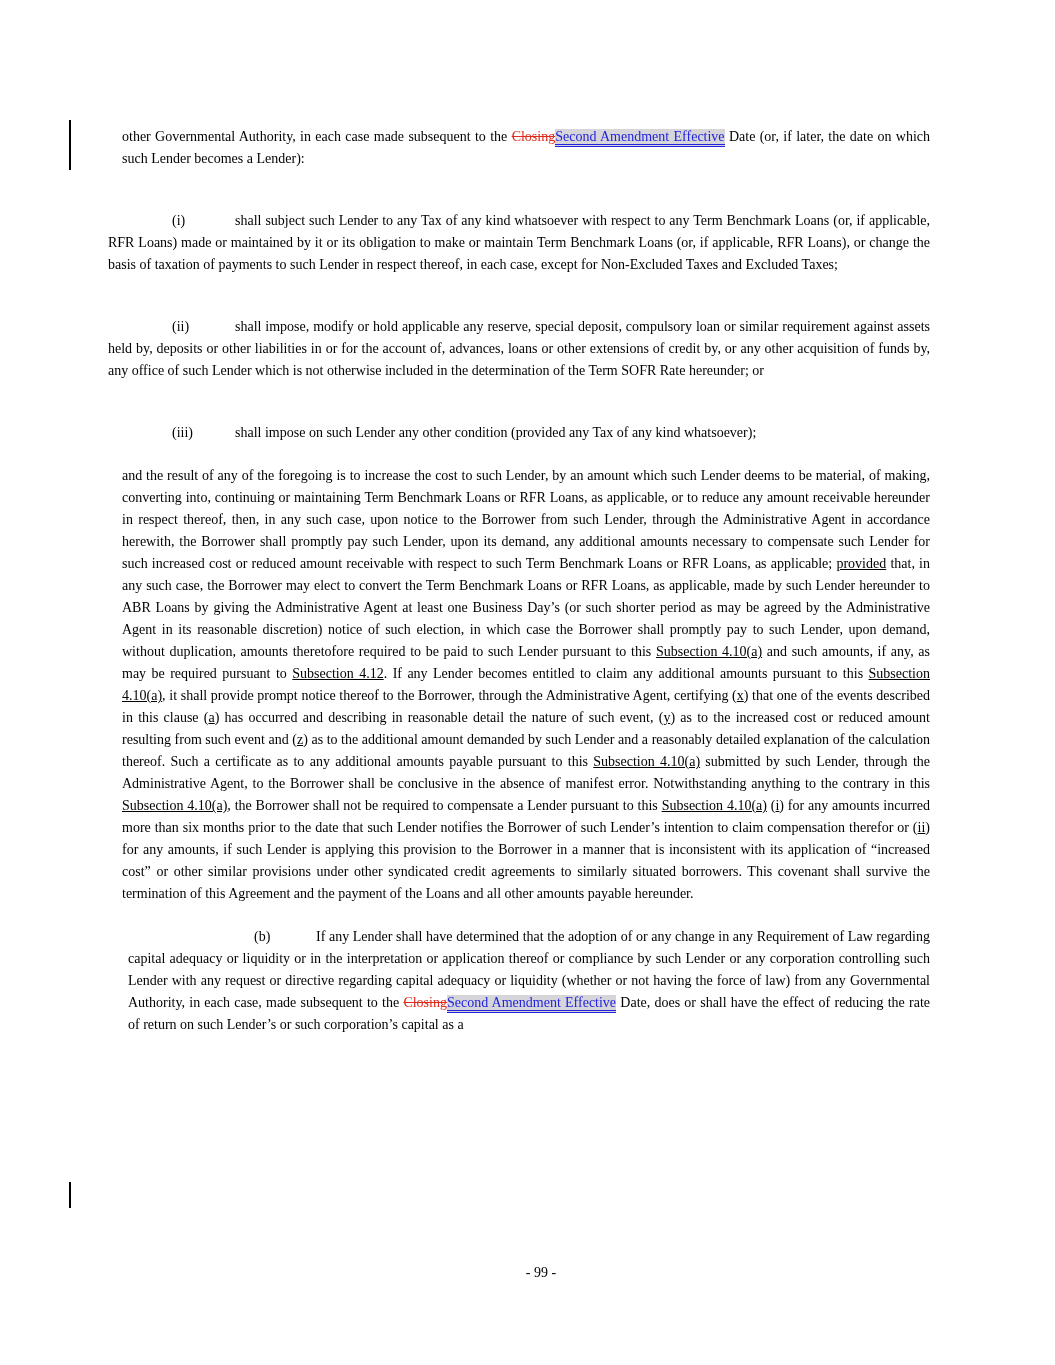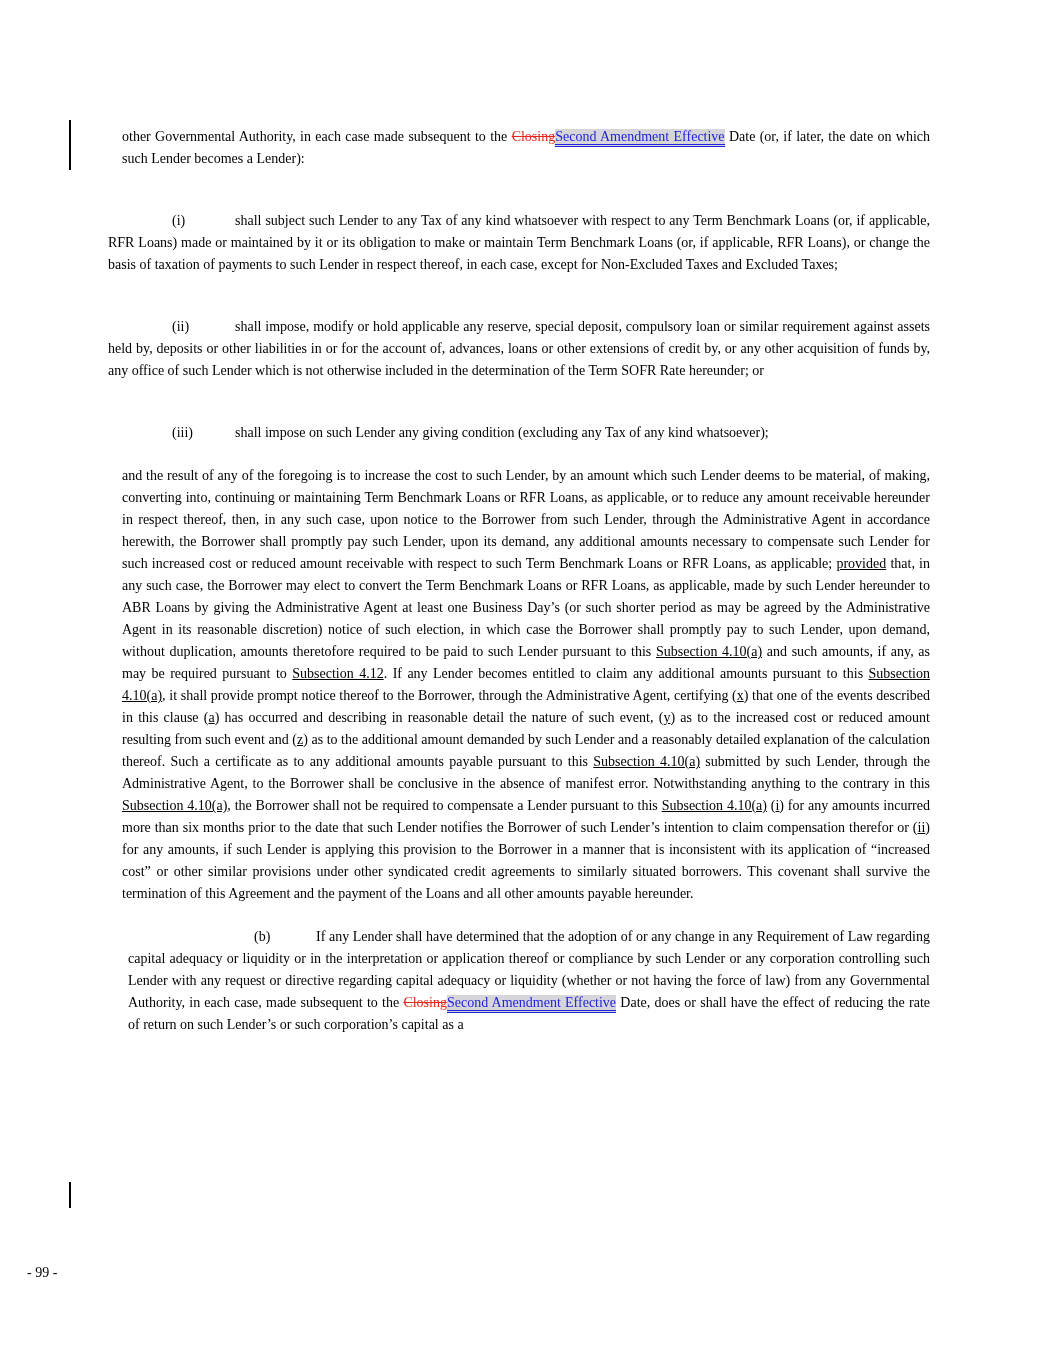--- a/index.html
+++ b/index.html
@@ -49,40 +49,41 @@
     width: 2px;
     background: #000000;
   }
   .change-bar.top { left: 69px; top: 120px; height: 50px; }
   .change-bar.bottom { left: 69px; top: 1182px; height: 26px; }
   .footer {
     position: absolute;
     left: 0;
     top: 1262px;
     width: 100%;
+    text-align: center;
     padding-left: 27px;
   }
 </style>
 </head>
 <body>
 
 <div class="page">
 
   <div class="change-bar top"></div>
   <div class="change-bar bottom"></div>
 
   <div class="content">
 
     <p class="para cont"><span>other Governmental Authority, in each case made subsequent to the </span><span class="run-del">Closing</span><span class="run-ins">Second Amendment Effective</span><span> Date (or, if later, the date on which such Lender becomes a Lender):</span></p>
 
     <p class="para sub"><span class="marker">(i)</span><span><span>shall subject such Lender to any Tax of any kind whatsoever with respect to any Term Benchmark Loans (or, if applicable, RFR Loans) made or maintained by it or its obligation to make or maintain Term Benchmark Loans (or, if applicable, RFR Loans), or change the basis of taxation of payments to such Lender in respect thereof, in each case, except for Non-Excluded Taxes and Excluded Taxes;</span></span></p>
 
     <p class="para sub"><span class="marker">(ii)</span><span><span>shall impose, modify or hold applicable any reserve, special deposit, compulsory loan or similar requirement against assets held by, deposits or other liabilities in or for the account of, advances, loans or other extensions of credit by, or any other acquisition of funds by, any office of such Lender which is not otherwise included in the determination of the Term SOFR Rate hereunder; or</span></span></p>
 
-    <p class="para sub"><span class="marker">(iii)</span><span><span>shall impose on such Lender any giving condition (excluding any Tax of any kind whatsoever);</span></span></p>
+    <p class="para sub"><span class="marker">(iii)</span><span><span>shall impose on such Lender any other condition (provided any Tax of any kind whatsoever);</span></span></p>
 
     <p class="para cont"><span>and the result of any of the foregoing is to increase the cost to such Lender, by an amount which such Lender deems to be material, of making, converting into, continuing or maintaining Term Benchmark Loans or RFR Loans, as applicable, or to reduce any amount receivable hereunder in respect thereof, then, in any such case, upon notice to the Borrower from such Lender, through the Administrative Agent in accordance herewith, the Borrower shall promptly pay such Lender, upon its demand, any additional amounts necessary to compensate such Lender for such increased cost or reduced amount receivable with respect to such Term Benchmark Loans or RFR Loans, as applicable; </span><span class="run-u">provided</span><span> that, in any such case, the Borrower may elect to convert the Term Benchmark Loans or RFR Loans, as applicable, made by such Lender hereunder to ABR Loans by giving the Administrative Agent at least one Business Day’s (or such shorter period as may be agreed by the Administrative Agent in its reasonable discretion) notice of such election, in which case the Borrower shall promptly pay to such Lender, upon demand, without duplication, amounts theretofore required to be paid to such Lender pursuant to this </span><span class="run-u">Subsection 4.10(a)</span><span> and such amounts, if any, as may be required pursuant to </span><span class="run-u">Subsection 4.12</span><span>. If any Lender becomes entitled to claim any additional amounts pursuant to this </span><span class="run-u">Subsection 4.10(a)</span><span>, it shall provide prompt notice thereof to the Borrower, through the Administrative Agent, certifying (</span><span class="run-u">x</span><span>) that one of the events described in this clause (</span><span class="run-u">a</span><span>) has occurred and describing in reasonable detail the nature of such event, (</span><span class="run-u">y</span><span>) as to the increased cost or reduced amount resulting from such event and (</span><span class="run-u">z</span><span>) as to the additional amount demanded by such Lender and a reasonably detailed explanation of the calculation thereof. Such a certificate as to any additional amounts payable pursuant to this </span><span class="run-u">Subsection 4.10(a)</span><span> submitted by such Lender, through the Administrative Agent, to the Borrower shall be conclusive in the absence of manifest error. Notwithstanding anything to the contrary in this </span><span class="run-u">Subsection 4.10(a)</span><span>, the Borrower shall not be required to compensate a Lender pursuant to this </span><span class="run-u">Subsection 4.10(a)</span><span> (</span><span class="run-u">i</span><span>) for any amounts incurred more than six months prior to the date that such Lender notifies the Borrower of such Lender’s intention to claim compensation therefor or (</span><span class="run-u">ii</span><span>) for any amounts, if such Lender is applying this provision to the Borrower in a manner that is inconsistent with its application of “increased cost” or other similar provisions under other syndicated credit agreements to similarly situated borrowers. This covenant shall survive the termination of this Agreement and the payment of the Loans and all other amounts payable hereunder.</span></p>
 
     <p class="para para-b"><span class="marker">(b)</span><span><span>If any Lender shall have determined that the adoption of or any change in any Requirement of Law regarding capital adequacy or liquidity or in the interpretation or application thereof or compliance by such Lender or any corporation controlling such Lender with any request or directive regarding capital adequacy or liquidity (whether or not having the force of law) from any Governmental Authority, in each case, made subsequent to the </span><span class="run-del">Closing</span><span class="run-ins">Second Amendment Effective</span><span> Date, does or shall have the effect of reducing the rate of return on such Lender’s or such corporation’s capital as a</span></span></p>
 
   </div>
 
   <div class="footer">- 99 -</div>
 
 </div>

